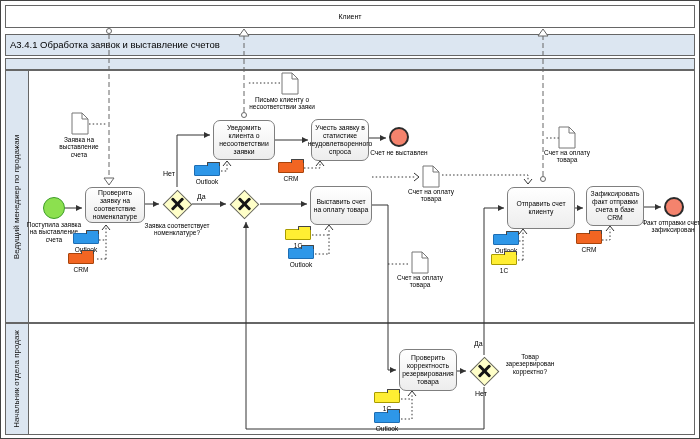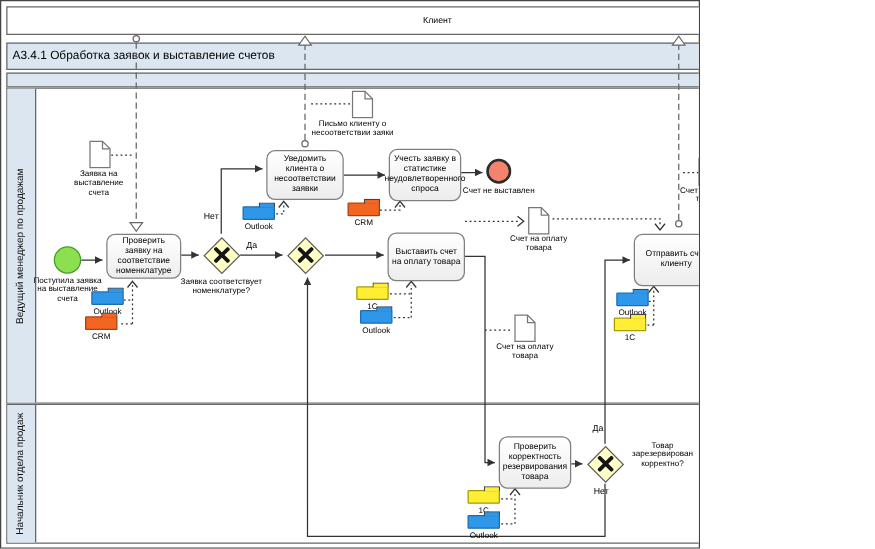--- a/index.html
+++ b/index.html
@@ -1,16 +1,16 @@
 <!DOCTYPE html>
 <html><head>
 <meta charset="utf-8">
 <style>
   html,body{margin:0;padding:0;background:#fff;}
-  #canvas{position:relative;width:560px;height:439px;background:#fff;border:1px solid #444;
+  #canvas{position:relative;width:700px;height:439px;background:#fff;border:1px solid #444;
           font-family:"Liberation Sans",sans-serif;color:#000;overflow:hidden;box-sizing:border-box;}
   .pool{position:absolute;border:1px solid #666;background:#fff;box-sizing:border-box;}
   .band{position:absolute;border:1px solid #666;background:#dce6f1;box-sizing:border-box;}
   .lane{position:absolute;border:1px solid #666;background:#fff;box-sizing:border-box;}
   .lane-col{position:absolute;left:0;top:0;bottom:0;width:22px;background:#dce6f1;border-right:1px solid #666;}
   .vtext{position:absolute;left:50%;top:50%;transform:translate(-50%,-50%) rotate(-90deg);
          text-align:center;font-size:8px;line-height:1.12;color:#111;}
   .task{position:absolute;background:linear-gradient(#ffffff,#ededed);border:1px solid #7f7f7f;border-radius:7px;
         display:flex;align-items:center;justify-content:center;text-align:center;
         font-size:6.8px;line-height:1.16;padding:2px;box-sizing:border-box;}

